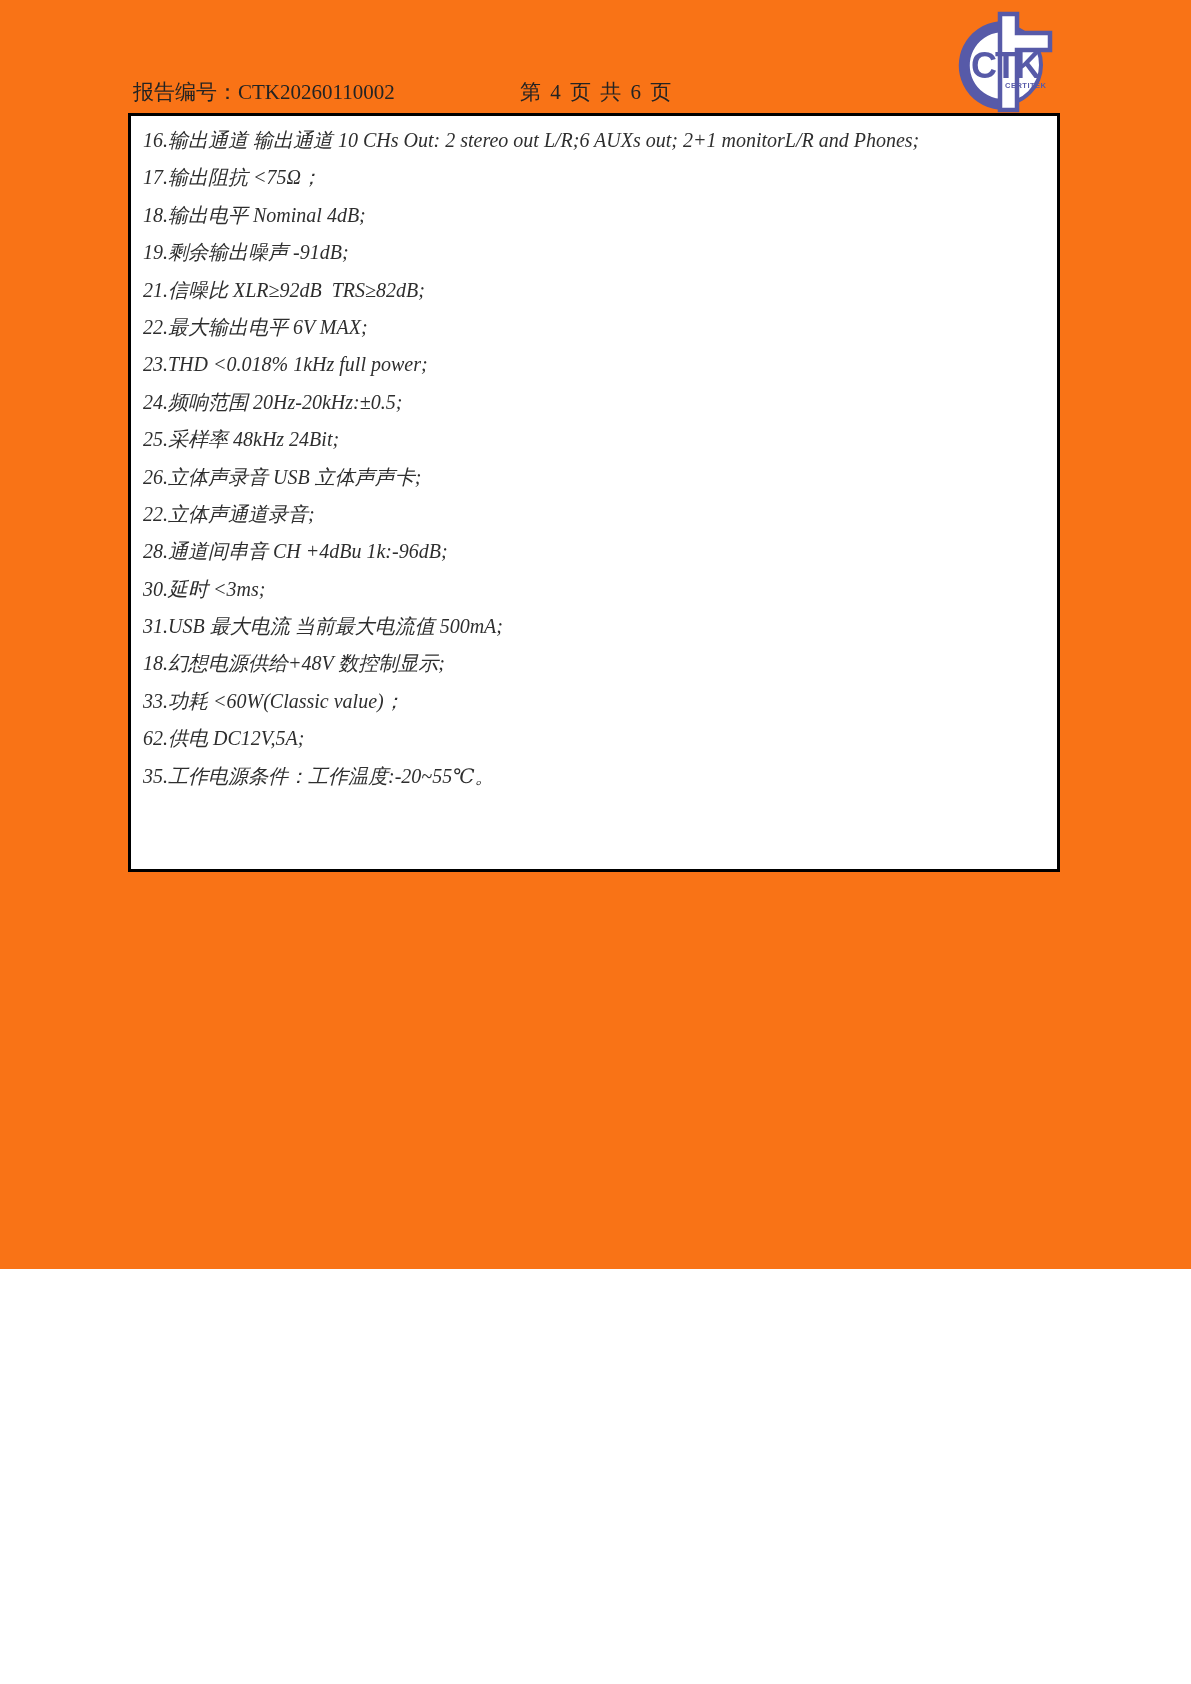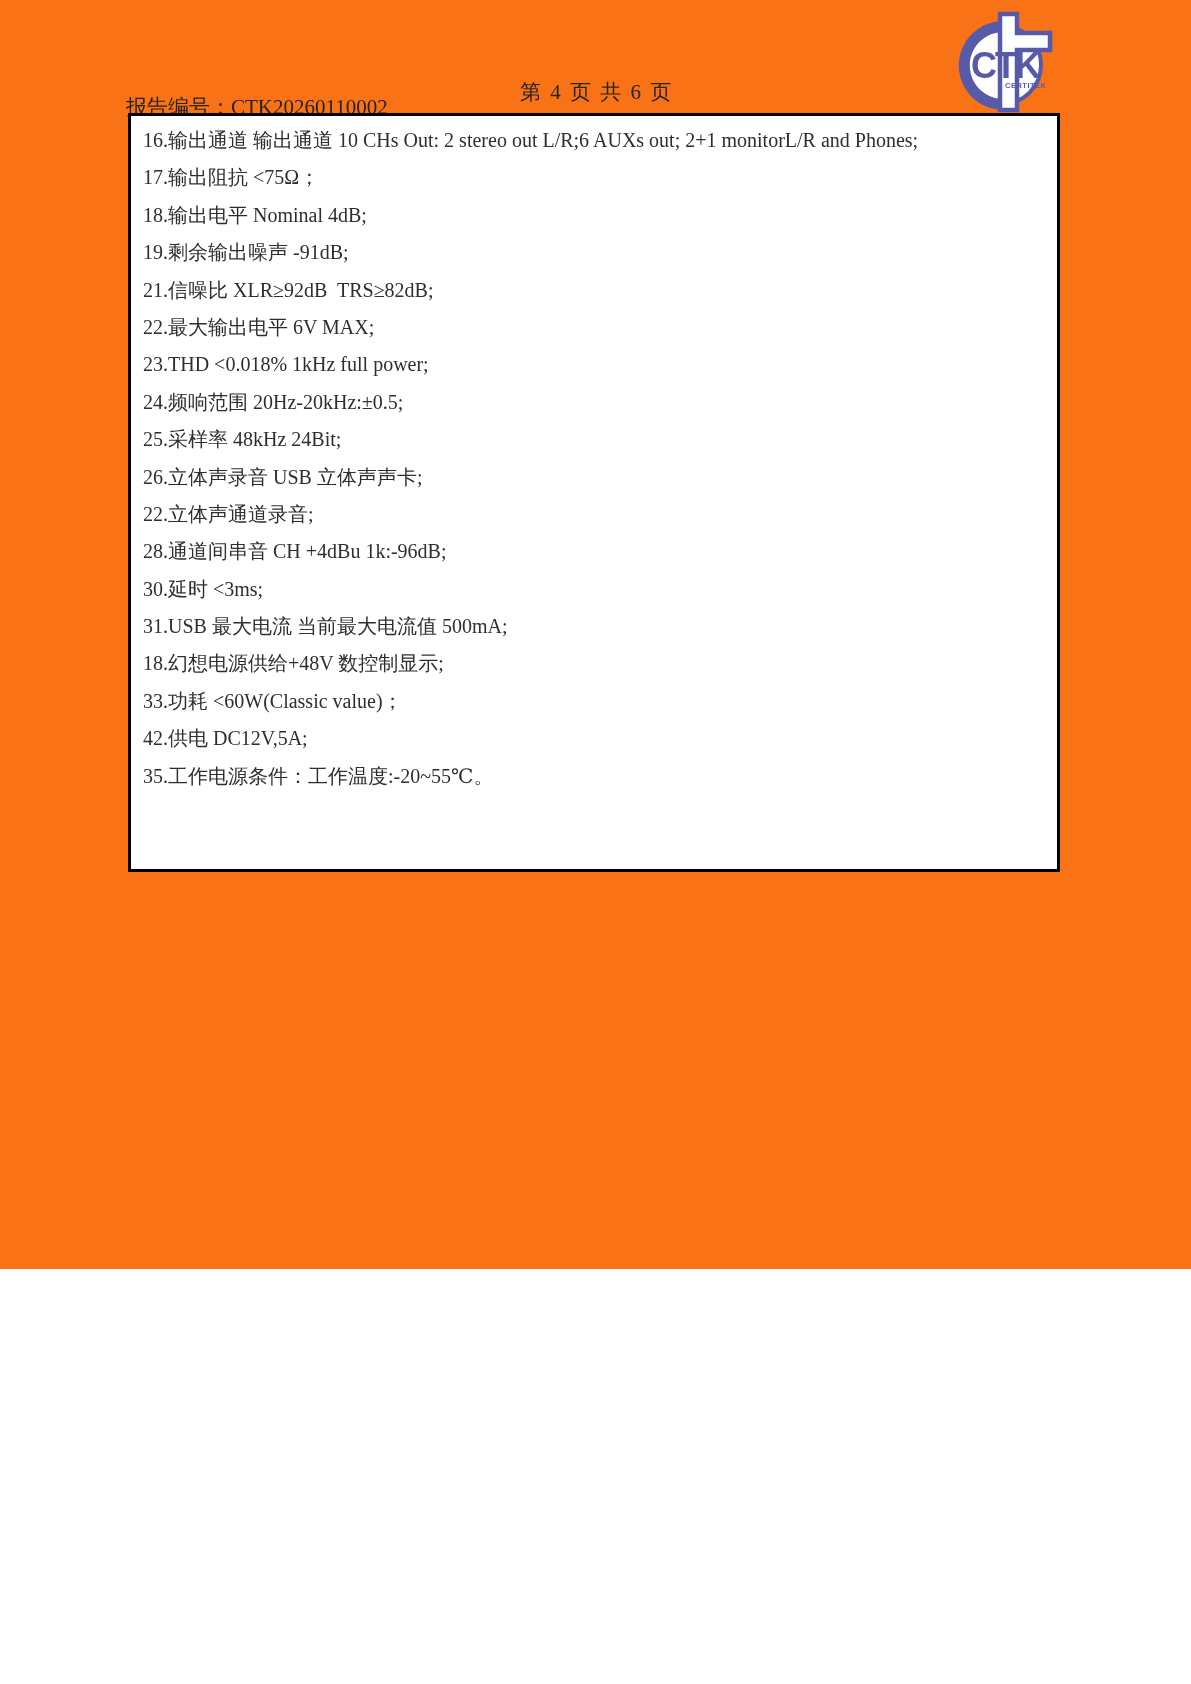--- a/index.html
+++ b/index.html
@@ -28,42 +28,42 @@
     left: 122px;
     top: 78px;
     width: 938px;
     height: 26px;
     font-size: 21px;
     color: #232323;
     white-space: pre;
   }
   .report-no {
     position: absolute;
-    left: 4px;
+    left: 11px;
     top: 0;
-    margin-top: 15px;
   }
   .page-info {
     position: absolute;
     left: 398px;
     top: 0;
     letter-spacing: 2px;
   }
   .content-box {
     position: absolute;
     left: 128px;
     top: 113px;
     width: 932px;
     height: 759px;
     border: 3px solid #000000;
     box-sizing: border-box;
     background: #ffffff;
   }
   .spec-list {
     padding: 6px 8px 0 12px;
+    font-style: italic;
   }
   .spec-line {
     height: 37.4px;
     line-height: 37.4px;
     font-size: 20px;
     white-space: pre;
     color: #2e2e2e;
   }
   .footer {
     position: absolute;
@@ -109,20 +109,20 @@
         <div class="spec-line">23.THD &lt;0.018% 1kHz full power;</div>
         <div class="spec-line">24.频响范围 20Hz-20kHz:±0.5;</div>
         <div class="spec-line">25.采样率 48kHz 24Bit;</div>
         <div class="spec-line">26.立体声录音 USB 立体声声卡;</div>
         <div class="spec-line">22.立体声通道录音;</div>
         <div class="spec-line">28.通道间串音 CH +4dBu 1k:-96dB;</div>
         <div class="spec-line">30.延时 &lt;3ms;</div>
         <div class="spec-line">31.USB 最大电流 当前最大电流值 500mA;</div>
         <div class="spec-line">18.幻想电源供给+48V 数控制显示;</div>
         <div class="spec-line">33.功耗 &lt;60W(Classic value)；</div>
-        <div class="spec-line">42.供电 DC12V,5A;</div>
+        <div class="spec-line">62.供电 DC12V,5A;</div>
         <div class="spec-line">35.工作电源条件：工作温度:-20~55℃。</div>
       </div>
   </div>
 
   <div class="footer">CTK4-5-31-159 V4.0</div>
 
 </div>
 
 </body></html>

